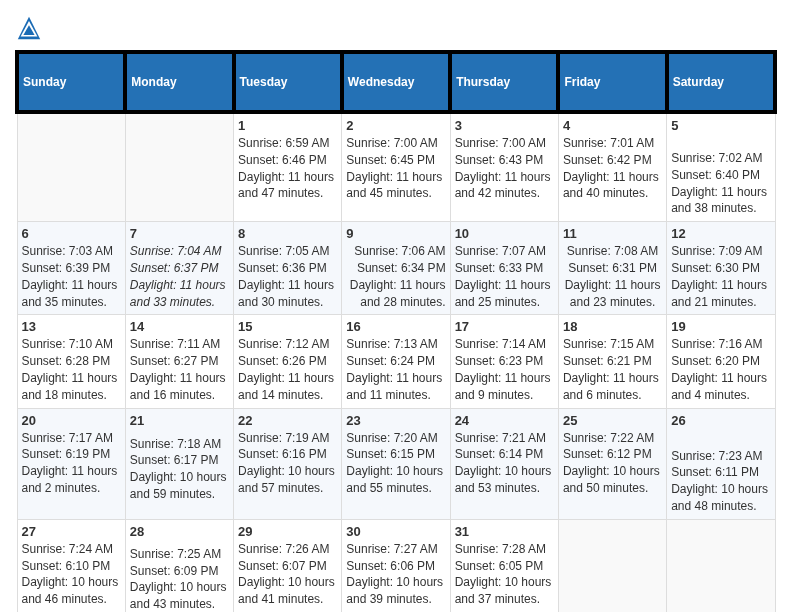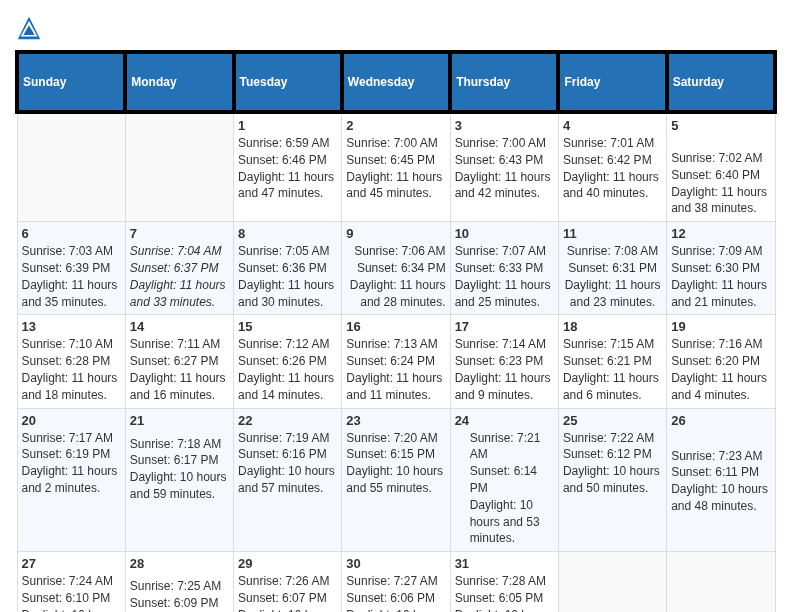--- a/index.html
+++ b/index.html
@@ -272,21 +272,21 @@
 Daylight: 10 hours and 57 minutes.</div>
         </td>
         <td>
           <span class="day-number">23</span>
           <div class="day-info" style="white-space: pre-line;">Sunrise: 7:20 AM
 Sunset: 6:15 PM
 Daylight: 10 hours and 55 minutes.</div>
         </td>
         <td>
           <span class="day-number">24</span>
-          <div class="day-info" style="white-space: pre-line; margin-left: 15px;">Sunrise: 7:21 AM
+          <div class="day-info" style="white-space: pre-line;">Sunrise: 7:21 AM
 Sunset: 6:14 PM
 Daylight: 10 hours and 53 minutes.</div>
         </td>
         <td>
           <span class="day-number">25</span>
           <div class="day-info" style="white-space: pre-line;">Sunrise: 7:22 AM
 Sunset: 6:12 PM
 Daylight: 10 hours and 50 minutes.</div>
         </td>
         <td>

